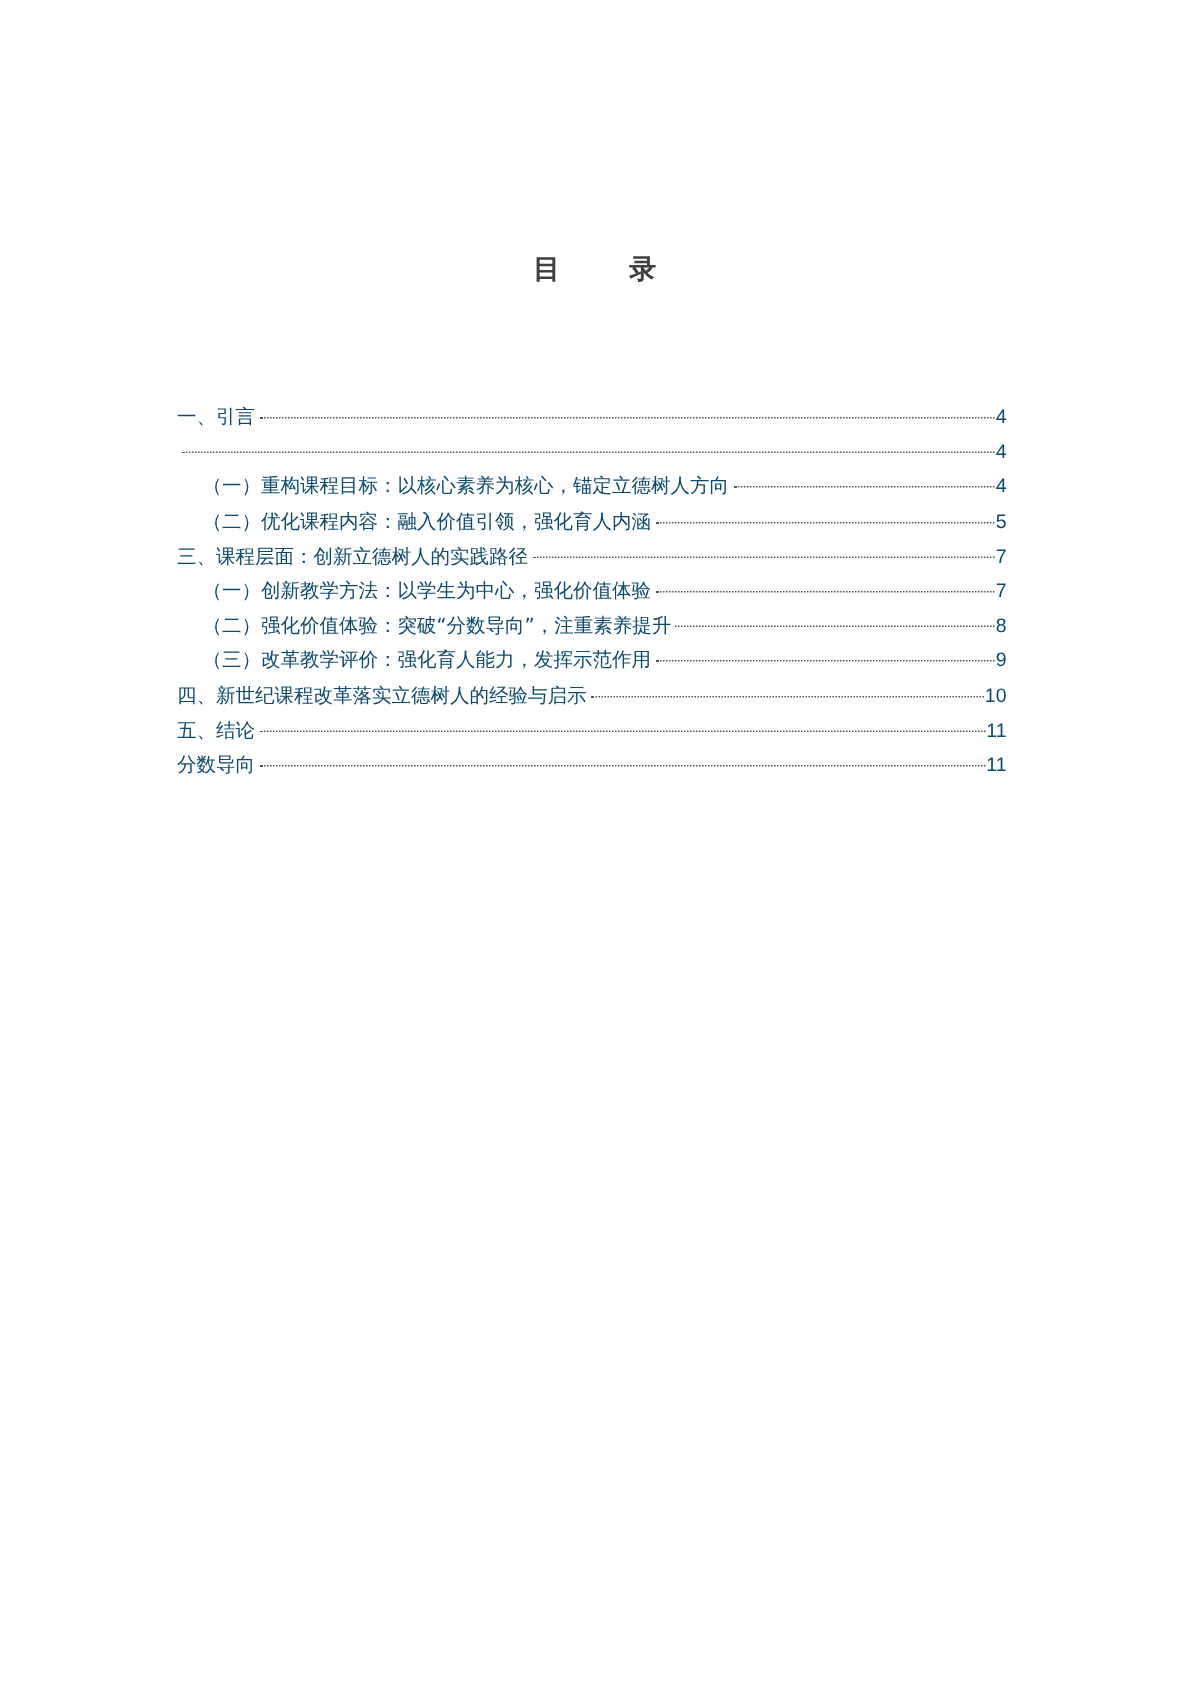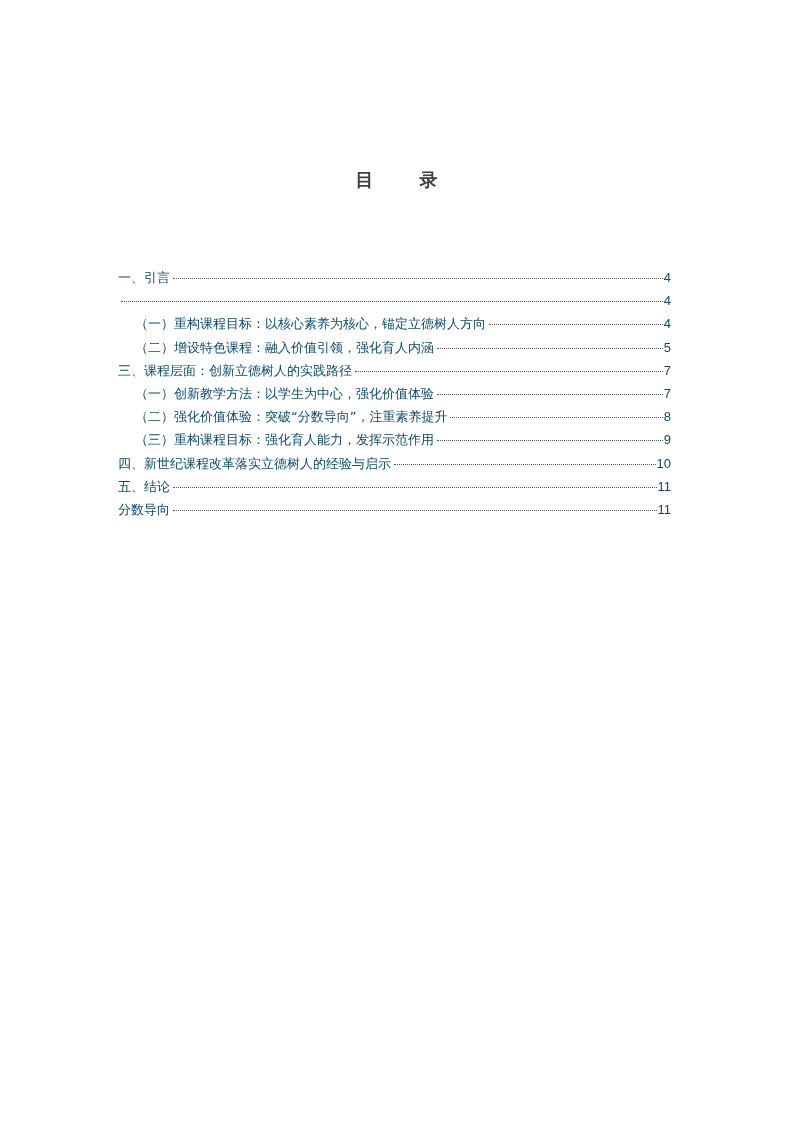--- a/index.html
+++ b/index.html
@@ -90,41 +90,41 @@
     <div class="toc-entry level-1">
       <span class="toc-leader"></span>
       <span class="toc-page">4</span>
     </div>
     <div class="toc-entry level-2">
       <span class="toc-label">（一）重构课程目标：以核心素养为核心，锚定立德树人方向</span>
       <span class="toc-leader"></span>
       <span class="toc-page">4</span>
     </div>
     <div class="toc-entry level-2">
-      <span class="toc-label">（二）增设特色课程：融入价值引领，强化育人内涵</span>
+      <span class="toc-label">（二）优化课程内容：融入价值引领，强化育人内涵</span>
       <span class="toc-leader"></span>
       <span class="toc-page">5</span>
     </div>
     <div class="toc-entry level-1">
       <span class="toc-label">三、课程层面：创新立德树人的实践路径</span>
       <span class="toc-leader"></span>
       <span class="toc-page">7</span>
     </div>
     <div class="toc-entry level-2">
       <span class="toc-label">（一）创新教学方法：以学生为中心，强化价值体验</span>
       <span class="toc-leader"></span>
       <span class="toc-page">7</span>
     </div>
     <div class="toc-entry level-2">
       <span class="toc-label">（二）强化价值体验：突破“分数导向”，注重素养提升</span>
       <span class="toc-leader"></span>
       <span class="toc-page">8</span>
     </div>
     <div class="toc-entry level-2">
-      <span class="toc-label">（三）重构课程目标：强化育人能力，发挥示范作用</span>
+      <span class="toc-label">（三）改革教学评价：强化育人能力，发挥示范作用</span>
       <span class="toc-leader"></span>
       <span class="toc-page">9</span>
     </div>
     <div class="toc-entry level-1">
       <span class="toc-label">四、新世纪课程改革落实立德树人的经验与启示</span>
       <span class="toc-leader"></span>
       <span class="toc-page">10</span>
     </div>
     <div class="toc-entry level-1">
       <span class="toc-label">五、结论</span>

